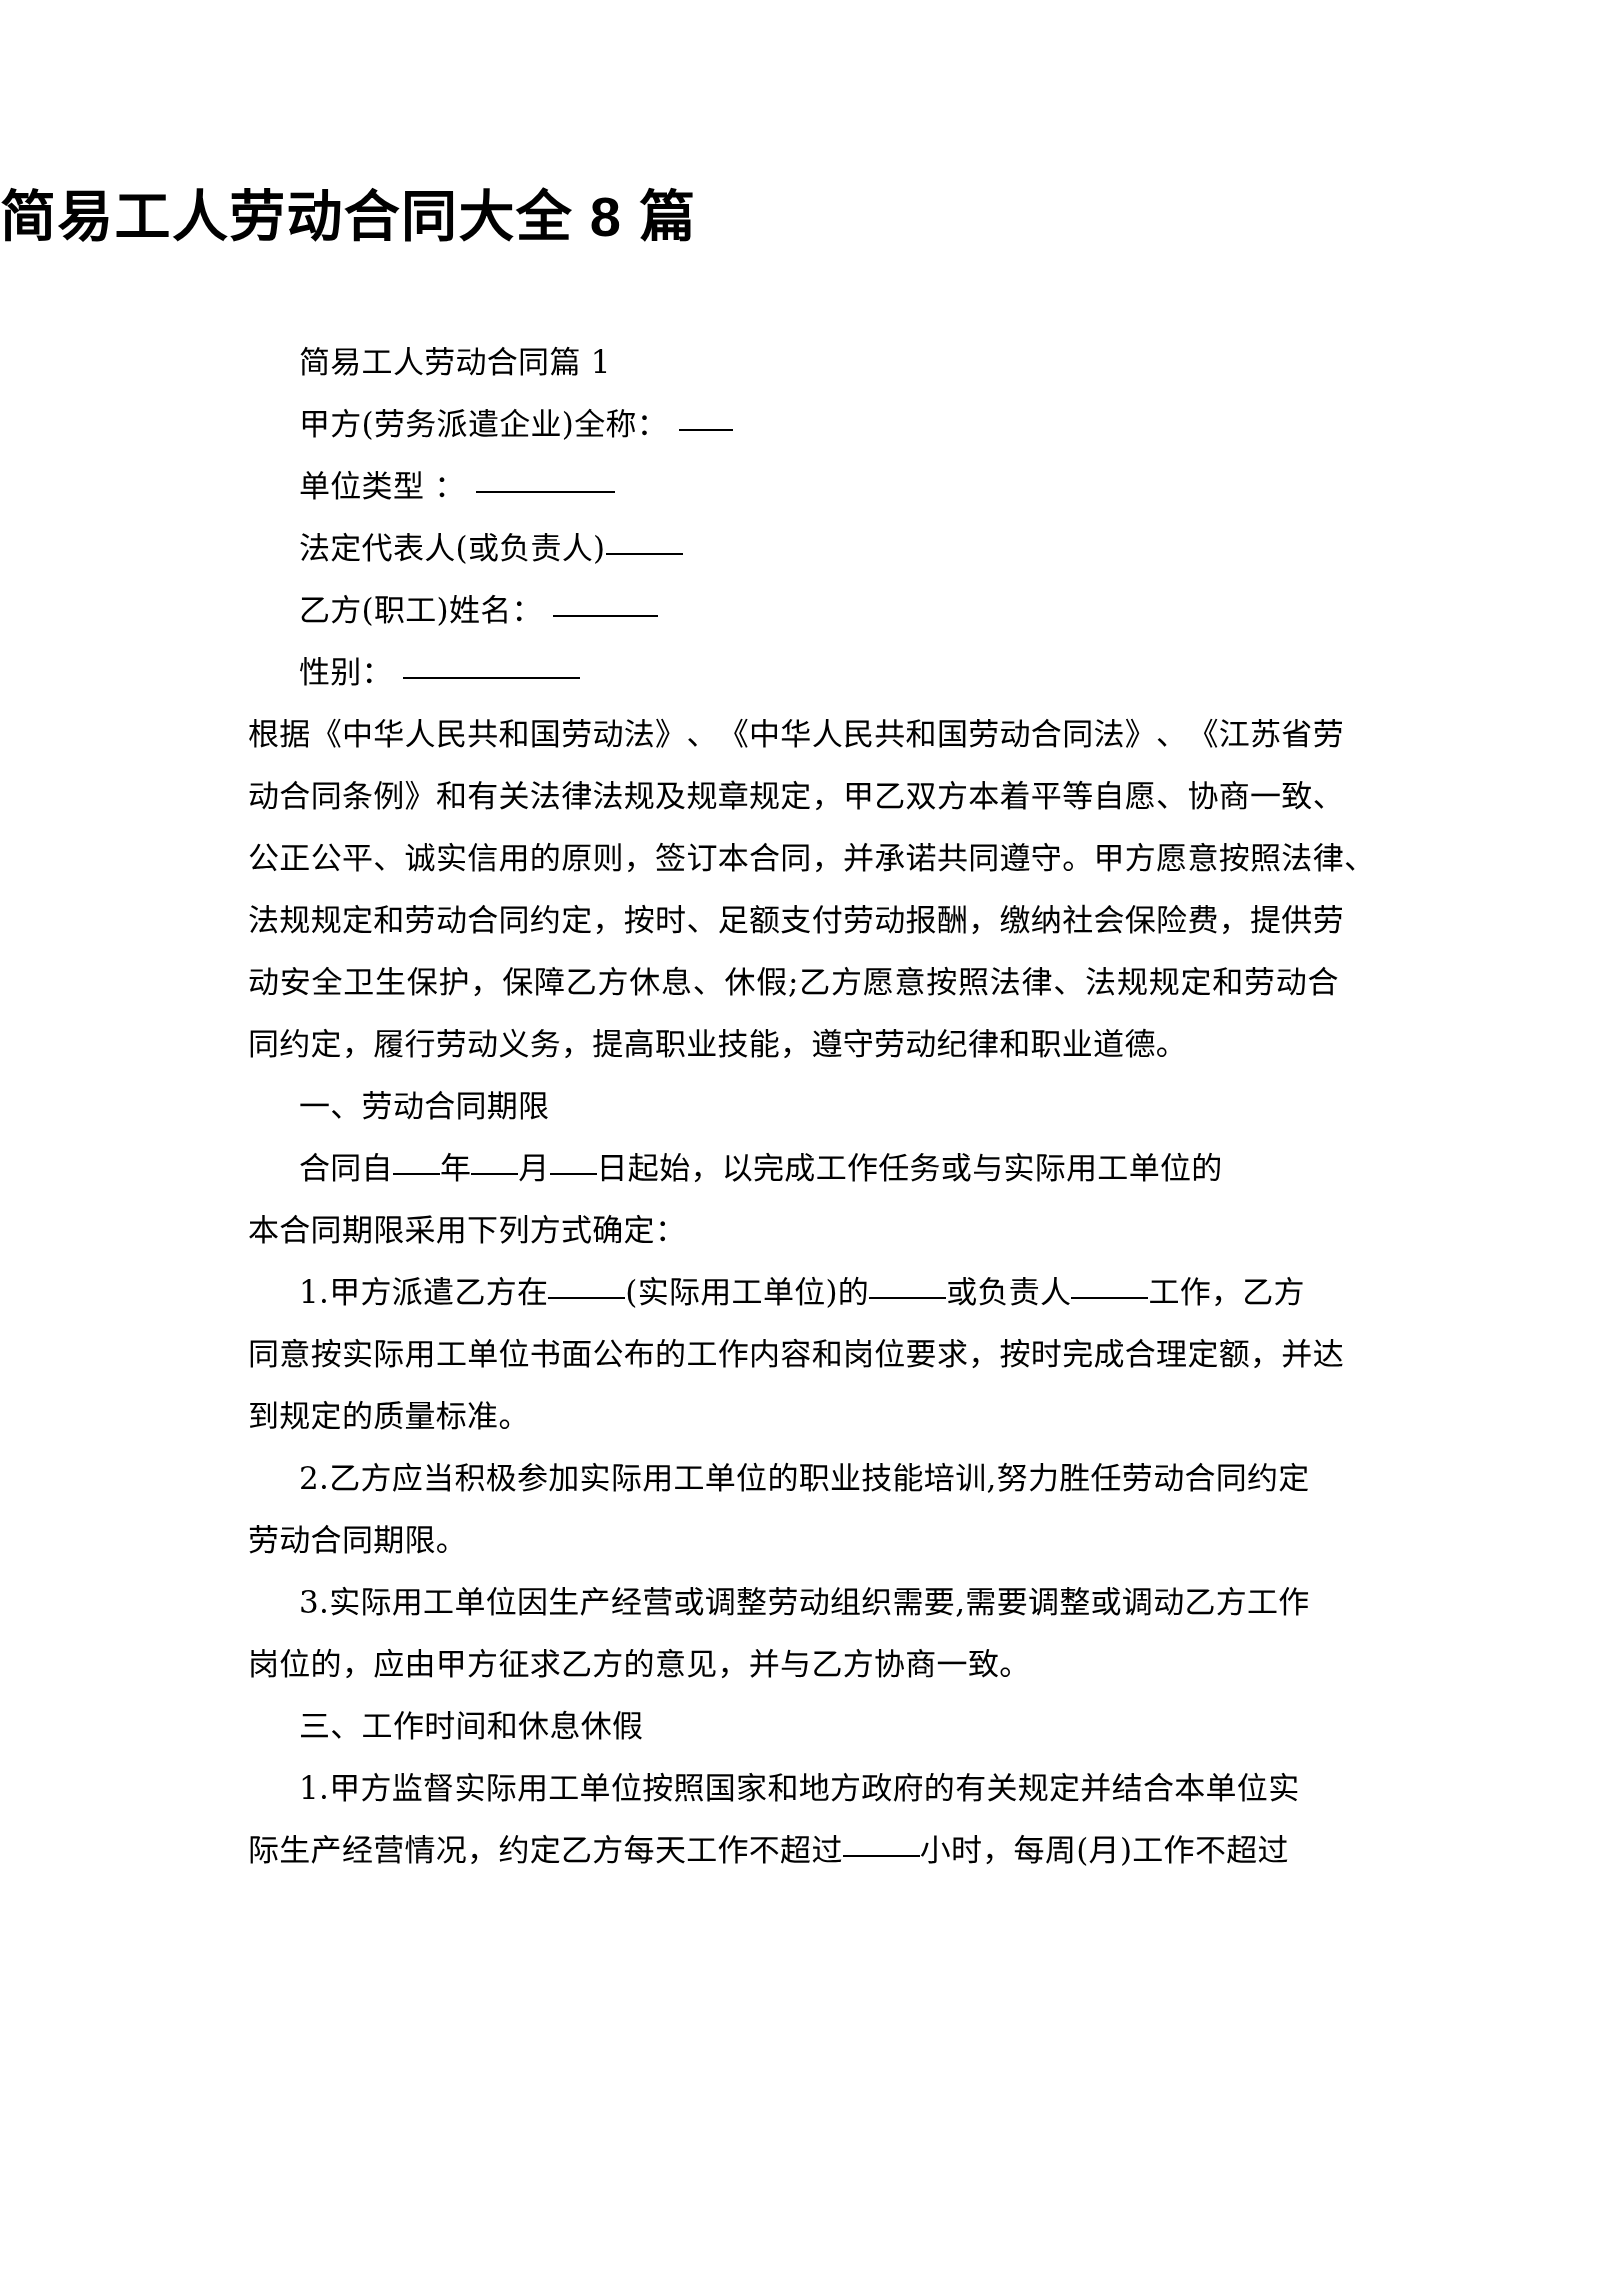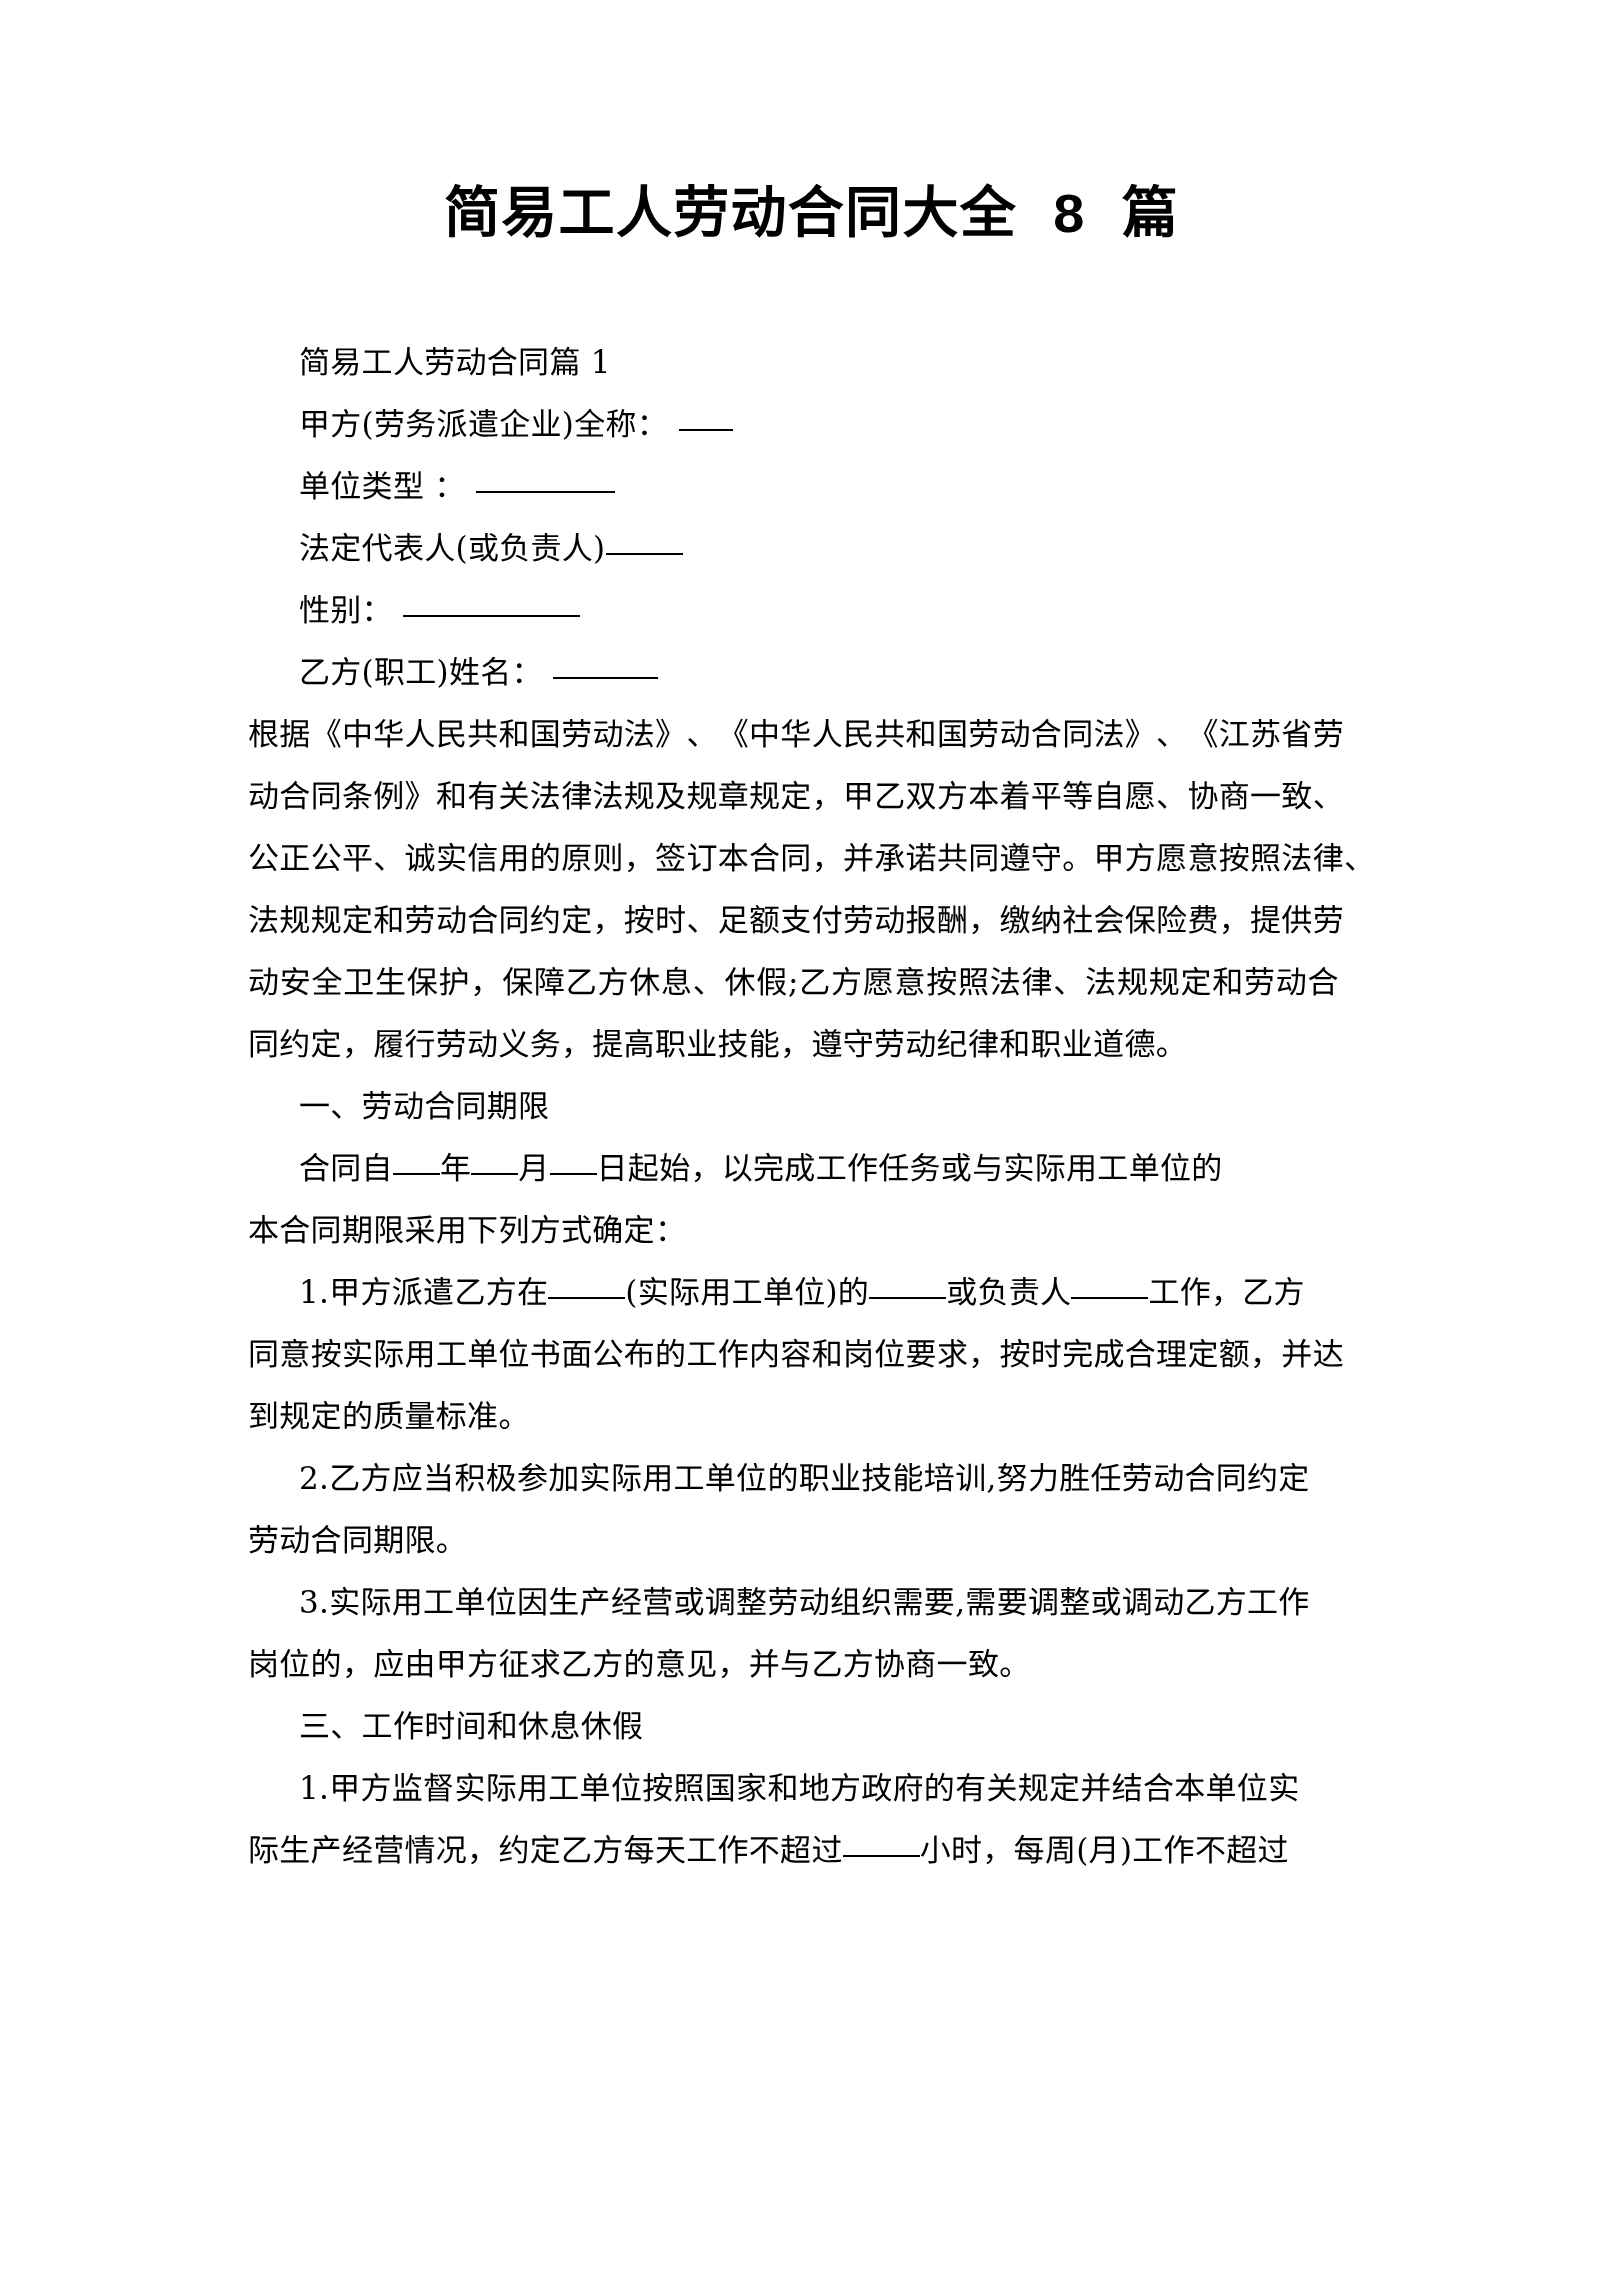--- a/index.html
+++ b/index.html
@@ -22,26 +22,26 @@
     overflow: hidden;
     box-sizing: border-box;
   }
 
   
   .doc-title {
     position: absolute;
     left: 0;
     top: 185px;
     width: 1623px;
-    text-align: center;
+    text-align: left;
     font-size: 56px;
     font-weight: bold;
     letter-spacing: 1.3px;
     line-height: 1.15;
-    font-family: Liberation Mono, monospace;
+    font-family: Liberation Sans, sans-serif;
   }
 
   
   .body-col {
     position: absolute;
     left: 248px;
     top: 331px;
     width: 1091px;
   }
 
@@ -101,25 +101,25 @@
 
     <div class="line indent">
       <span>单位类型 ：</span><span class="sp-sm"></span><span class="blank b-xl"></span>
     </div>
 
     <div class="line indent">
       <span>法定代表人(或负责人)</span><span class="blank b-md"></span>
     </div>
 
     <div class="line indent">
+      <span>乙方(职工)姓名：</span><span class="sp-sm"></span><span class="blank b-lg"></span>
+    </div>
+
+    <div class="line indent">
       <span>性别：</span><span class="sp-sm"></span><span class="blank b-xxl"></span>
-    </div>
-
-    <div class="line indent">
-      <span>乙方(职工)姓名：</span><span class="sp-sm"></span><span class="blank b-lg"></span>
     </div>
 
     <div class="line just flush">
         <span>根</span>
         <span>据</span>
         <span>《</span>
         <span>中</span>
         <span>华</span>
         <span>人</span>
         <span>民</span>

